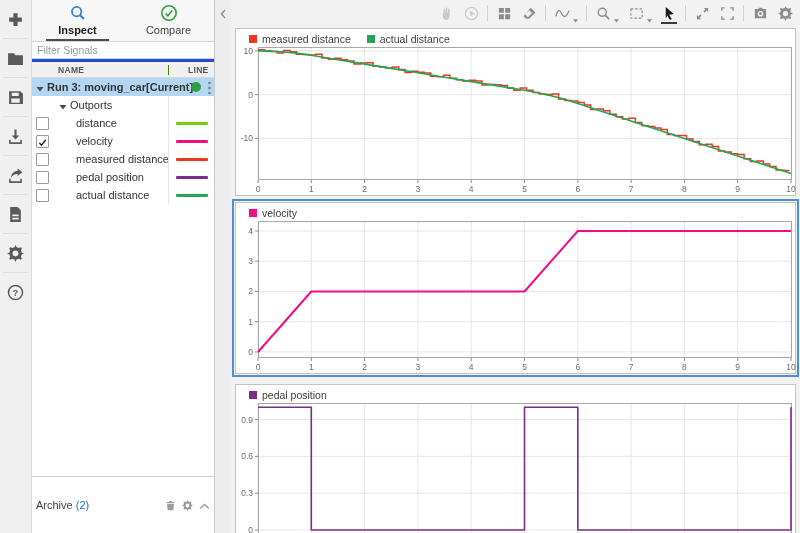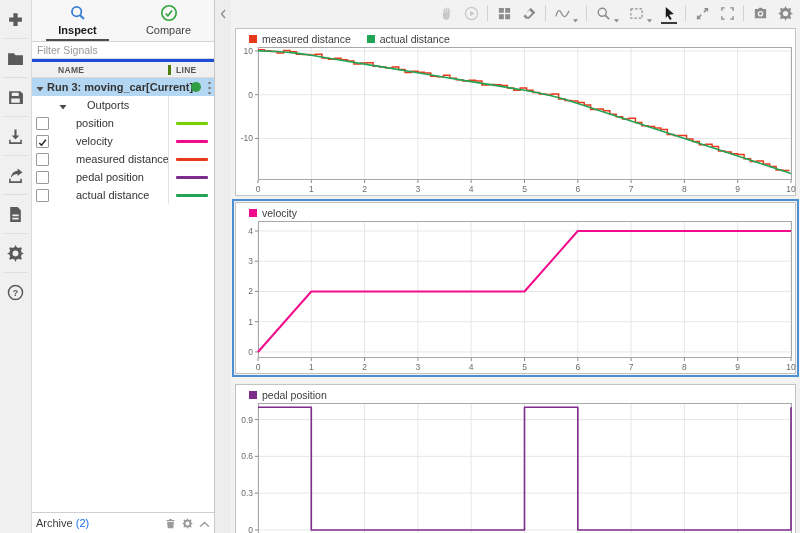--- a/index.html
+++ b/index.html
@@ -15,33 +15,33 @@
   .tab{flex:1;display:flex;flex-direction:column;align-items:center;justify-content:flex-start;padding-top:4px;cursor:pointer;position:relative;}
   .tab .ic{width:18px;height:18px;}
   .tab .tab-label{font-size:11px;color:#444;margin-top:2px;}
   .tab.active .tab-label{color:#1a1a1a;font-weight:bold;}
   .tab.active:after{content:"";position:absolute;bottom:0;left:14px;right:14px;height:2px;background:#4d4d4d;}
   .filter-wrap{flex:none;border-bottom:3px solid #1d4ed8;}
   .filter-wrap input{display:block;width:100%;box-sizing:border-box;border:none;border-bottom:1px solid #d8d8d8;padding:3px 5px;font-size:10.5px;font-family:"Liberation Sans",sans-serif;color:#333;outline:none;height:17px;}
   .filter-wrap input::placeholder{color:#9a9a9a;}
   .thead{flex:none;height:15px;background:#f0f0f0;border-bottom:1px solid #d8d8d8;display:flex;align-items:center;font-size:8.5px;font-weight:bold;color:#555;letter-spacing:.3px;}
   .thead .name-col{padding-left:26px;flex:1;}
-  .thead .line-col{width:46px;border-left:3px solid #4d7c0f;padding-left:5px;box-sizing:border-box;}
+  .thead .line-col{width:46px;border-left:1px solid #4d7c0f;padding-left:19px;box-sizing:border-box;}
   .tree{flex:1;overflow:hidden;position:relative;}
   .trow{height:18px;display:flex;align-items:center;font-size:11px;color:#333;position:relative;cursor:pointer;}
   .trow .grow{flex:1;display:flex;align-items:center;height:100%;min-width:0;}
   .trow .line-cell{width:46px;flex:none;height:100%;border-left:1px solid #e4e4e4;display:flex;align-items:center;box-sizing:border-box;}
   .trow.run{background:#b3d7f3;font-weight:bold;}
   .tri{width:8px;height:8px;flex:none;margin-right:3px;}
   .cbx{width:11px;height:11px;border:1px solid #9a9a9a;background:#fff;border-radius:1px;flex:none;margin-left:4px;display:flex;align-items:center;justify-content:center;}
   .cbx .ic{width:9px;height:9px;}
   .swatch{width:32px;height:3px;border-radius:1px;margin-left:7px;}
   .run-dot{width:10px;height:10px;border-radius:50%;background:#2f9e44;position:absolute;right:13px;top:4px;}
   .kebab{position:absolute;right:2px;top:3px;width:5px;height:13px;}
-  .barrow{flex:none;height:20px;border-top:1px solid #cfcfcf;display:flex;align-items:center;font-size:11px;color:#3c3c3c;padding:0 4px;background:#fff;margin-top:28px;}
+  .barrow{flex:none;height:20px;border-top:1px solid #cfcfcf;display:flex;align-items:center;font-size:11px;color:#3c3c3c;padding:18px 4px;background:#fff;margin-top:28px;}
   .barrow .bar-label{flex:1;}
   .barrow .count{color:#1f6feb;}
   .barrow .ic{width:11px;height:11px;color:#9b9b9b;margin-left:6px;cursor:pointer;}
   
   .splitter{width:16px;flex:none;background:#ededed;position:relative;cursor:col-resize;}
   .splitter .ic{width:6px;height:10px;color:#8a8a8a;position:absolute;top:5px;left:5px;}
   
   .main{flex:1;background:#f2f2f2;display:flex;flex-direction:column;overflow:hidden;}
   .toolbar{height:26px;flex:none;display:flex;align-items:center;justify-content:flex-end;gap:7px;padding-right:6px;}
   .tb-btn{width:18px;height:18px;display:flex;align-items:center;justify-content:center;color:#8c8c8c;cursor:pointer;position:relative;}
@@ -150,32 +150,32 @@
             <span style="white-space: nowrap;">Run 3: moving_car[Current]</span>
           </div>
           <span class="run-dot" style="background: rgb(47, 158, 68);"></span>
           <span class="ic kebab"><svg viewBox="0 0 5 14">
               <circle cx="2.5" cy="2" r="1.3" fill="#7d7d7d"></circle>
               <circle cx="2.5" cy="7" r="1.3" fill="#7d7d7d"></circle>
               <circle cx="2.5" cy="12" r="1.3" fill="#7d7d7d"></circle>
             </svg></span>
         </div>
         <div class="trow group">
-          <div class="grow" style="padding-left: 27px; gap: 17px;">
+          <div class="grow" style="padding-left: 27px;">
             <span class="ic tri"><svg viewBox="0 0 8 8">
                 <path fill="#4a4a4a" d="M0.5 2h7L4 6.5z"></path>
               </svg></span>
             <span>Outports</span>
           </div>
           <div class="line-cell"></div>
         </div>
         <div class="trow signal">
           <div class="grow">
             <span class="cbx"></span>
-            <span style="padding-left: 27px; white-space: nowrap;">position</span>
+            <span style="padding-left: 27px; white-space: nowrap;">distance</span>
           </div>
           <div class="line-cell">
             <span class="swatch" style="background: rgb(119, 208, 0);"></span>
           </div>
         </div>
         <div class="trow signal">
           <div class="grow">
             <span class="cbx">
               <span class="ic"><svg viewBox="0 0 10 10">
                   <path d="M1.5 5.5l2.4 2.5L8.7 2" fill="none" stroke="#222" stroke-width="1.6"></path>

